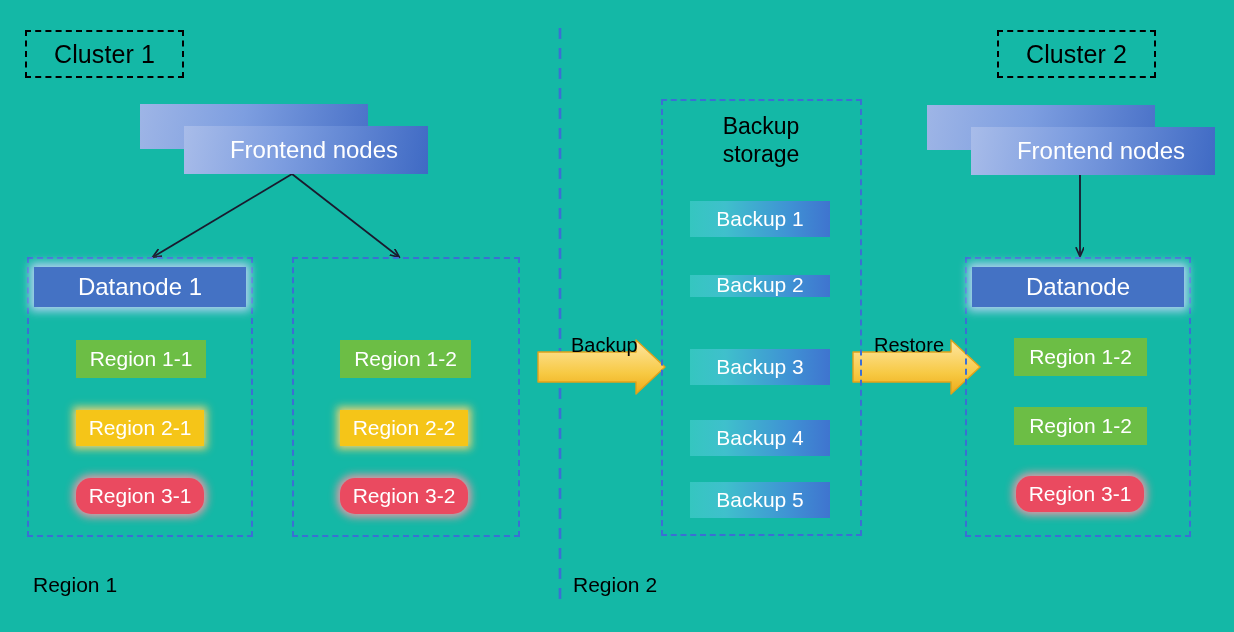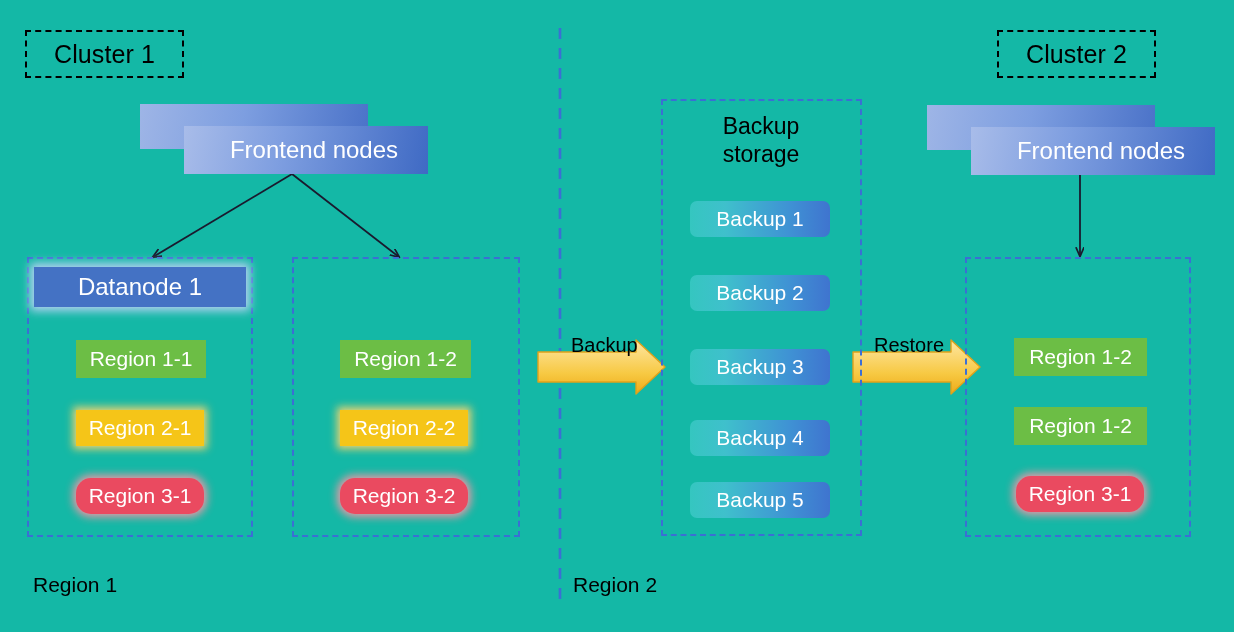--- a/index.html
+++ b/index.html
@@ -56,21 +56,21 @@
     color:#fff;font-size:21px;white-space:nowrap;
   }
   .chip-green{background:#6cbe45;}
   .chip-yellow{background:#f5c518;box-shadow:0 0 8px 3px rgba(247,212,110,.95);}
   .chip-red{background:#ea4a60;box-shadow:0 0 8px 3px rgba(247,150,165,.95);border-radius:15px;}
 
   
   .chip-backup{
     background:linear-gradient(90deg,#35c6c0 0%,#3fc0cc 25%,#3f93d4 70%,#3f74cf 100%);
     display:flex;align-items:center;justify-content:center;
-    color:#fff;font-size:21px;white-space:nowrap;border-radius:7px;
+    color:#fff;font-size:21px;white-space:nowrap;
   }
 
   
   .plain-label{color:#000;font-size:21px;white-space:nowrap;}
   .title-label{
     color:#000;font-size:23px;text-align:center;line-height:1.22;
   }
   .flow-label{color:#000;font-size:20px;white-space:nowrap;}
 
   
@@ -149,21 +149,21 @@
 
   <div class="abs dash-box" style="left:661px;top:99px;width:201px;height:437px;"></div>
   <div class="abs title-label" style="left:681px;top:112px;width:160px;">
     <div>Backup</div>
     <div>storage</div>
   </div>
 
   <div class="abs chip-backup" style="left:690px;top:201px;width:140px;height:36px;">
     <span>Backup 1</span>
   </div>
-  <div class="abs chip-backup" style="left:690px;top:275px;width:140px;height:36px;">
+  <div class="abs chip-backup" style="left:690px;top:275px;width:140px;height:22px;align-items:flex-end;">
     <span>Backup 2</span>
   </div>
   <div class="abs chip-backup" style="left:690px;top:349px;width:140px;height:36px;">
     <span>Backup 3</span>
   </div>
   <div class="abs chip-backup" style="left:690px;top:420px;width:140px;height:36px;">
     <span>Backup 4</span>
   </div>
   <div class="abs chip-backup" style="left:690px;top:482px;width:140px;height:36px;">
     <span>Backup 5</span>
@@ -174,20 +174,23 @@
   </div>
 
   <div class="abs frontend" style="left:927px;top:105px;width:272px;height:70px;">
     <div class="fe-back"></div>
     <div class="fe-front">
       <span>Frontend nodes</span>
     </div>
   </div>
 
   <div class="abs dash-box" style="left:965px;top:257px;width:226px;height:280px;"></div>
+  <div class="abs datanode" style="left:972px;top:267px;width:212px;height:40px;">
+    <span>Datanode</span>
+  </div>
   <div class="abs chip chip-green" style="left:1014px;top:338px;width:133px;height:38px;">
     <span>Region 1-2</span>
   </div>
   <div class="abs chip chip-green" style="left:1014px;top:407px;width:133px;height:38px;">
     <span>Region 1-2</span>
   </div>
   <div class="abs chip chip-red" style="left:1016px;top:476px;width:128px;height:36px;">
     <span>Region 3-1</span>
   </div>
 

